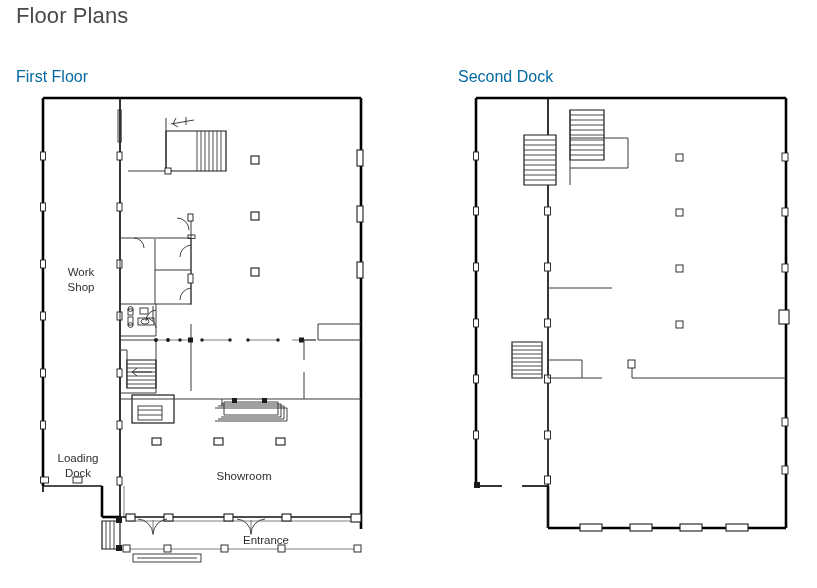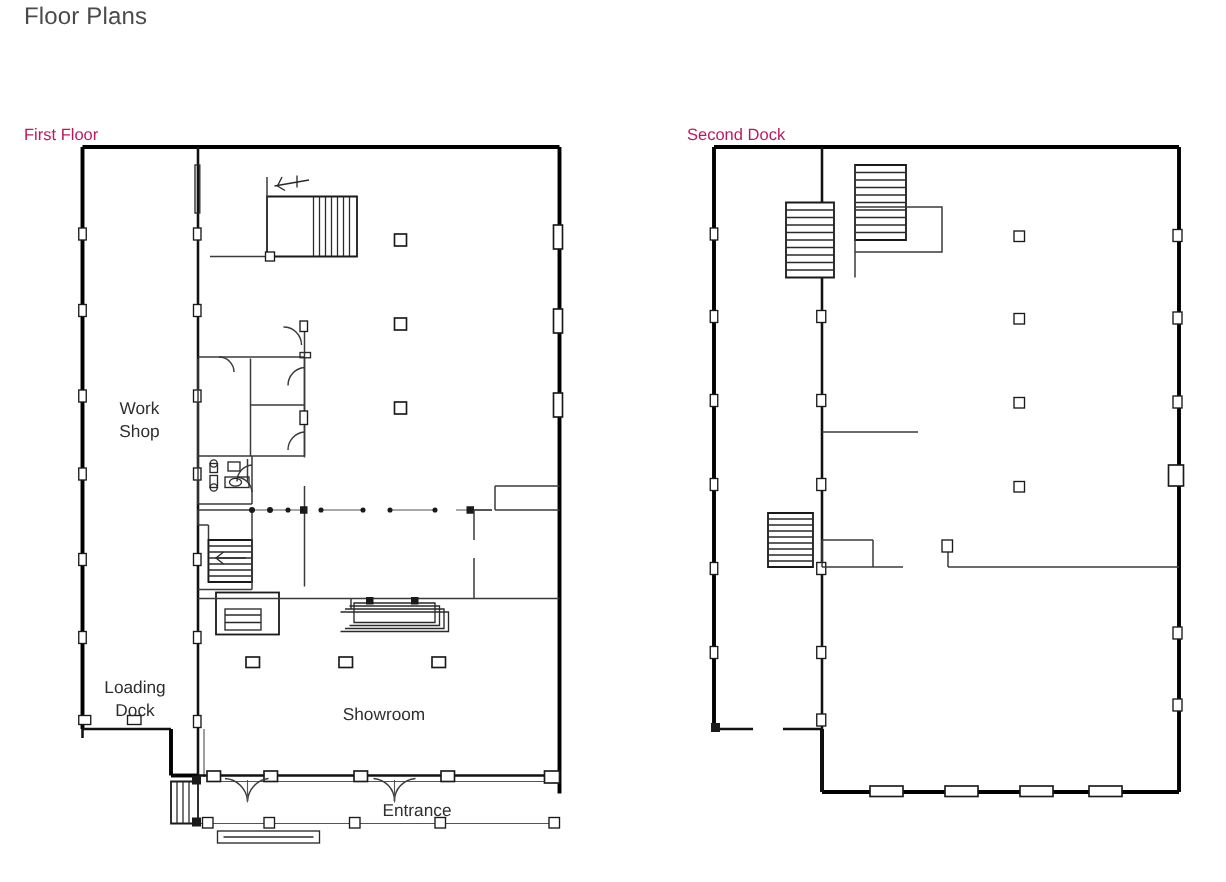--- a/index.html
+++ b/index.html
@@ -12,37 +12,36 @@
     height: 588px;
     font-family: "Liberation Sans", sans-serif;
     color: #3b3b3b;
     overflow: hidden;
     position: relative;
   }
   #page-title {
     position: absolute;
     left: 16px;
     top: 3px;
-    font-size: 16px;
+    font-size: 22px;
     font-weight: 400;
     color: #4a4a4a;
     letter-spacing: .1px;
   }
   .floor-heading {
     position: absolute;
-    font-size: 11px;
+    font-size: 16px;
     font-weight: 400;
-    color: #be185d;
-    margin-top: 16px;
+    color: #0369a1;
   }
   #heading-first  { left: 16px;  top: 68px; }
   #heading-second { left: 458px; top: 68px; }
 
   .plan-wrap { position: absolute; top: 88px; }
-  #plan-first  { left: 28px;  width: 380px; height: 492px; }
+  #plan-first  { left: 16px;  width: 380px; height: 492px; }
   #plan-second { left: 452px; width: 370px; height: 492px; }
 
   svg { display: block; overflow: visible; }
 
   .wall-ext   { fill: none; stroke: #000000; stroke-width: 2.6; }
   .wall-med   { fill: none; stroke: #111111; stroke-width: 1.7; }
   .wall-thin  { fill: none; stroke: #3a3a3a; stroke-width: 1; }
   .wall-hair  { fill: none; stroke: #555555; stroke-width: .75; }
   .col-box    { fill: #ffffff; stroke: #1a1a1a; stroke-width: 1.1; }
   .col-small  { fill: #ffffff; stroke: #1a1a1a; stroke-width: .9; }

